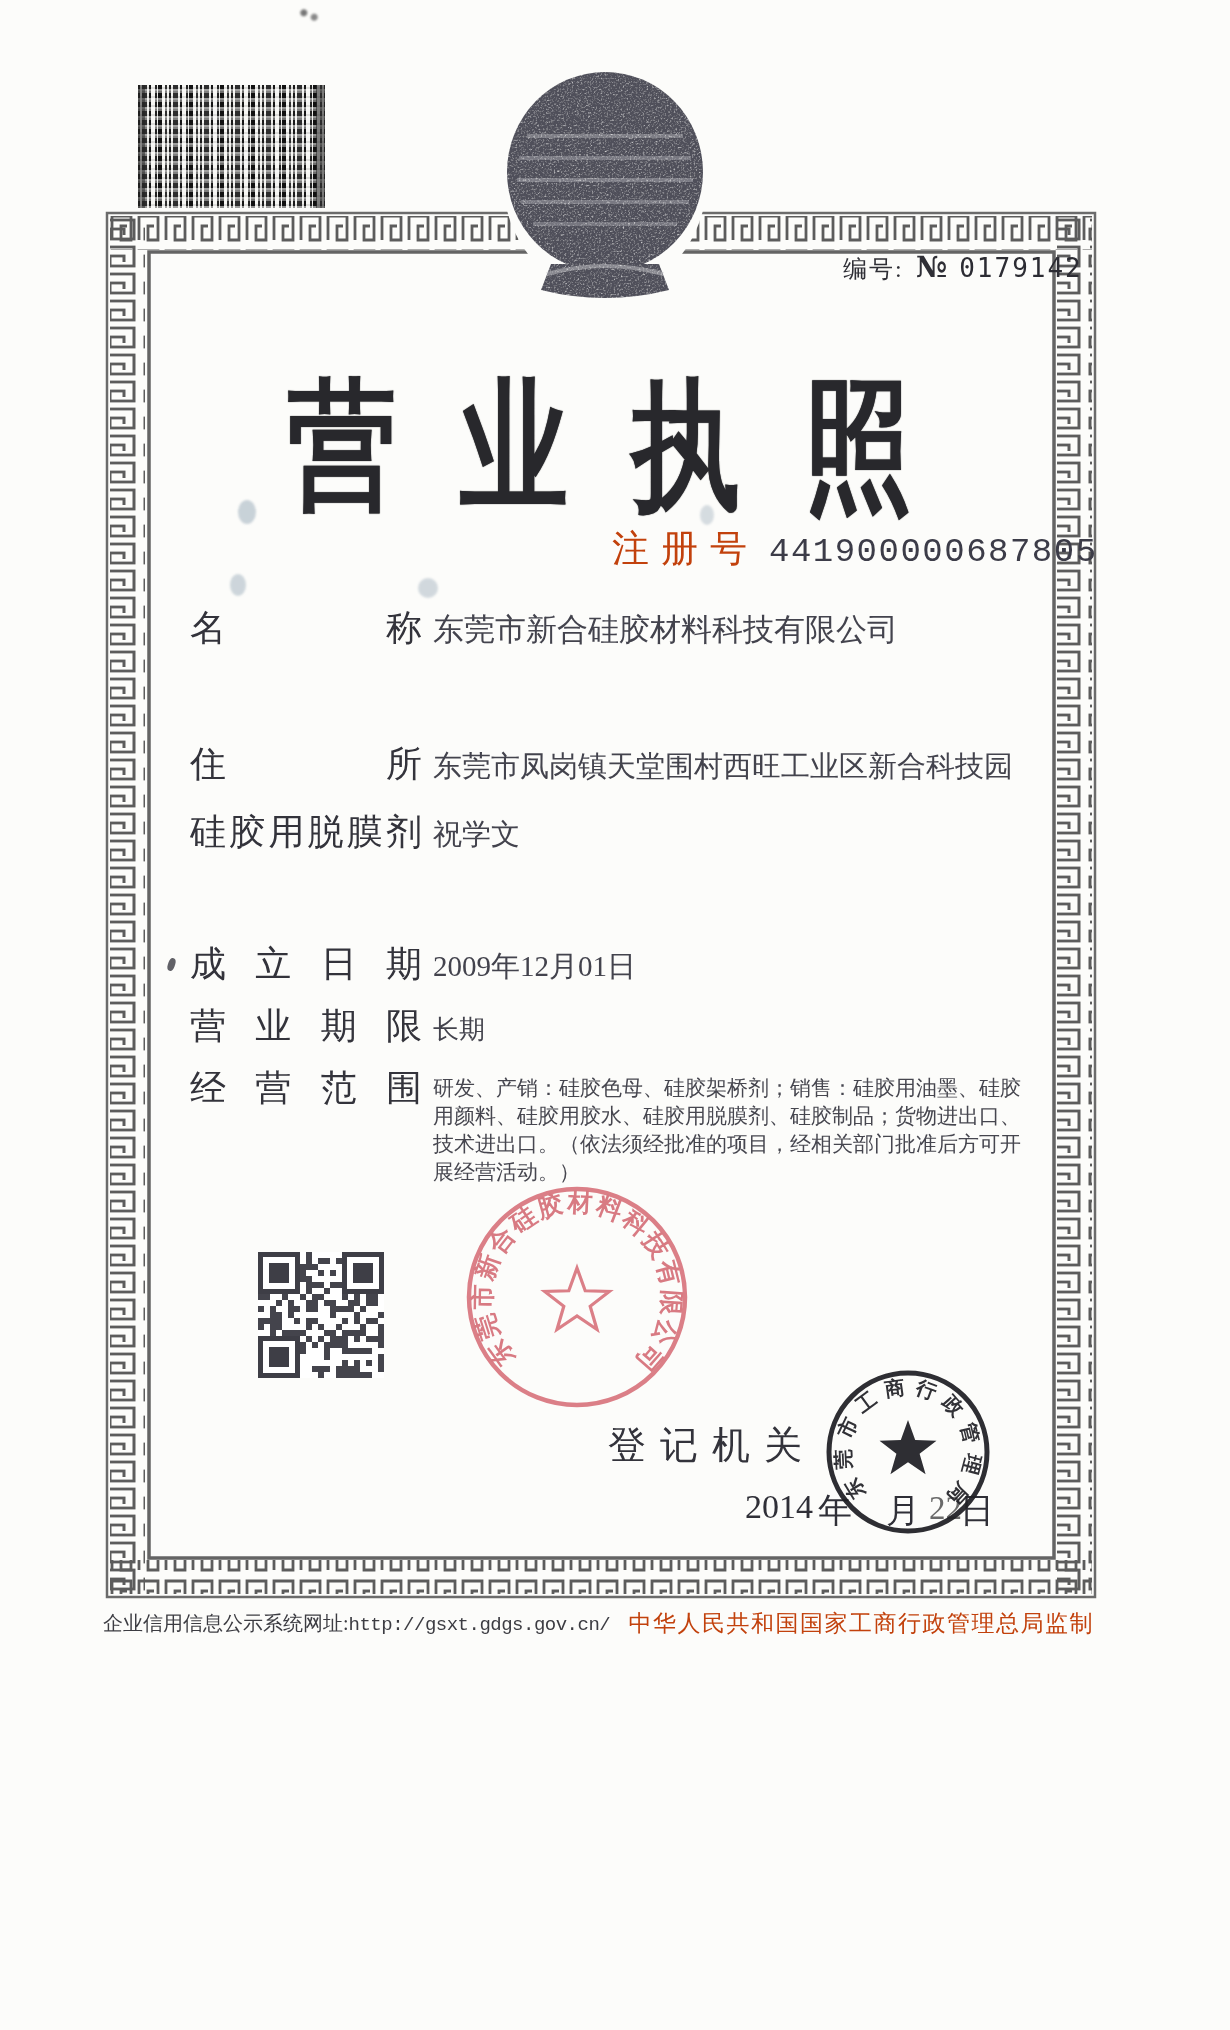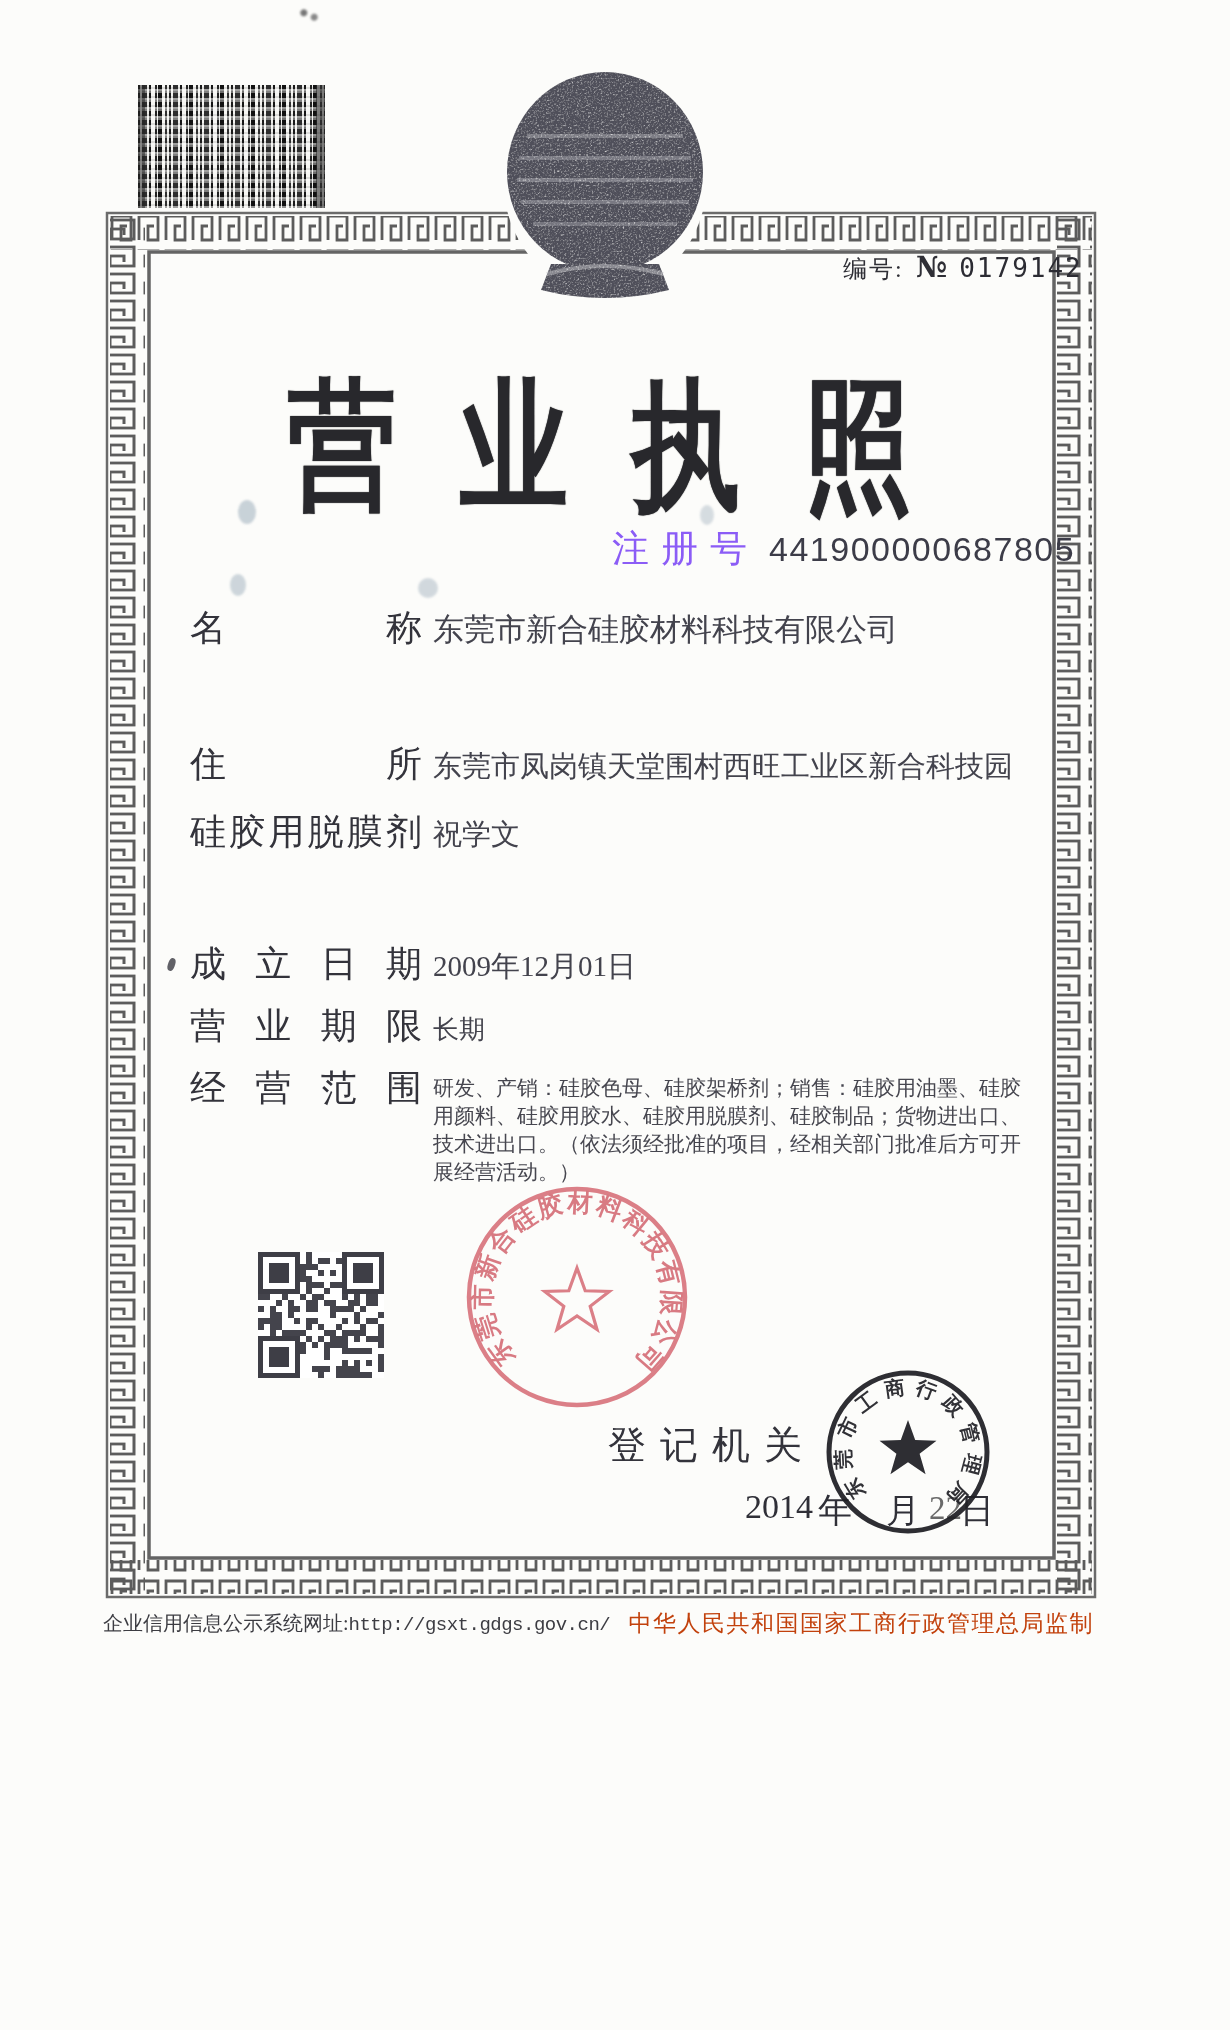--- a/index.html
+++ b/index.html
@@ -34,22 +34,22 @@
   .title{
     left:148px;top:352px;width:904px;text-align:center;
     font-size:108px;font-weight:700;letter-spacing:64px;padding-left:64px;box-sizing:border-box;
     color:#28282c;font-family:"DejaVu Sans",sans-serif;
     transform:scaleY(1.3);transform-origin:top center;
     text-shadow:0 0 1px #333;
   }
 
   
   .regno{left:612px;top:524px;display:flex;align-items:baseline;}
-  .regno .lab{width:135px;font-size:37px;color:#8b5cf6;text-align:justify;text-align-last:justify;}
-  .regno .val{margin-left:22px;font-size:34px;letter-spacing:1.5px;color:#3c3c48;font-family:Liberation Sans, sans-serif;}
+  .regno .lab{width:135px;font-size:37px;color:#c2410c;text-align:justify;text-align-last:justify;}
+  .regno .val{margin-left:22px;font-size:34px;letter-spacing:1.5px;color:#3c3c48;font-family:Liberation Mono, monospace;}
 
   
   .row{position:absolute;left:190px;display:flex;align-items:baseline;}
   .row .lab{
     flex:none;width:232px;font-size:36px;color:#33333b;
     text-align:justify;text-align-last:justify;line-height:1.15;
   }
   .row .val{margin-left:11px;color:#43434d;line-height:1.25;}
   .row.scope{align-items:flex-start;}
   .row.scope .val{width:594px;font-size:21px;line-height:28px;margin-top:6px;color:#46464f;}

